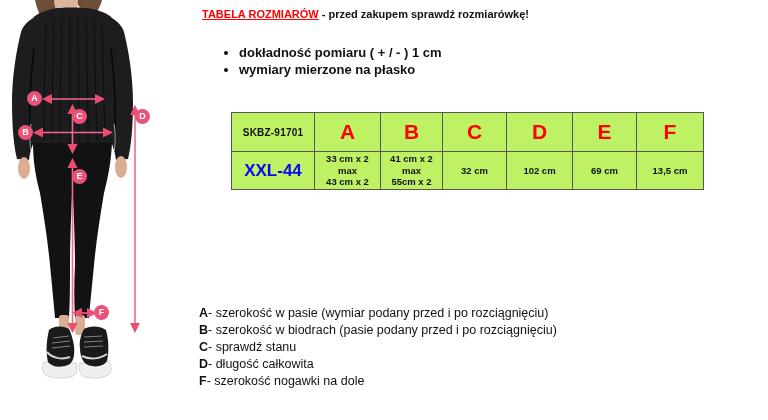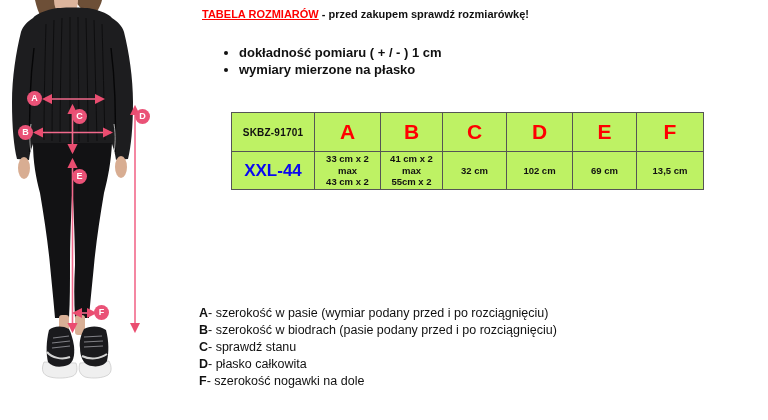--- a/index.html
+++ b/index.html
@@ -208,20 +208,20 @@
     <div class="legend-line">
       <b>A</b><span>- szerokość w pasie (wymiar podany przed i po rozciągnięciu)</span>
     </div>
     <div class="legend-line">
       <b>B</b><span>- szerokość w biodrach (pasie podany przed i po rozciągnięciu)</span>
     </div>
     <div class="legend-line">
       <b>C</b><span>- sprawdź stanu</span>
     </div>
     <div class="legend-line">
-      <b>D</b><span>- płasko całkowita</span>
+      <b>D</b><span>- długość całkowita</span>
     </div>
     <div class="legend-line">
       <b>F</b><span>- szerokość nogawki na dole</span>
     </div>
   </div>
 
 </div>
 
 </body></html>

